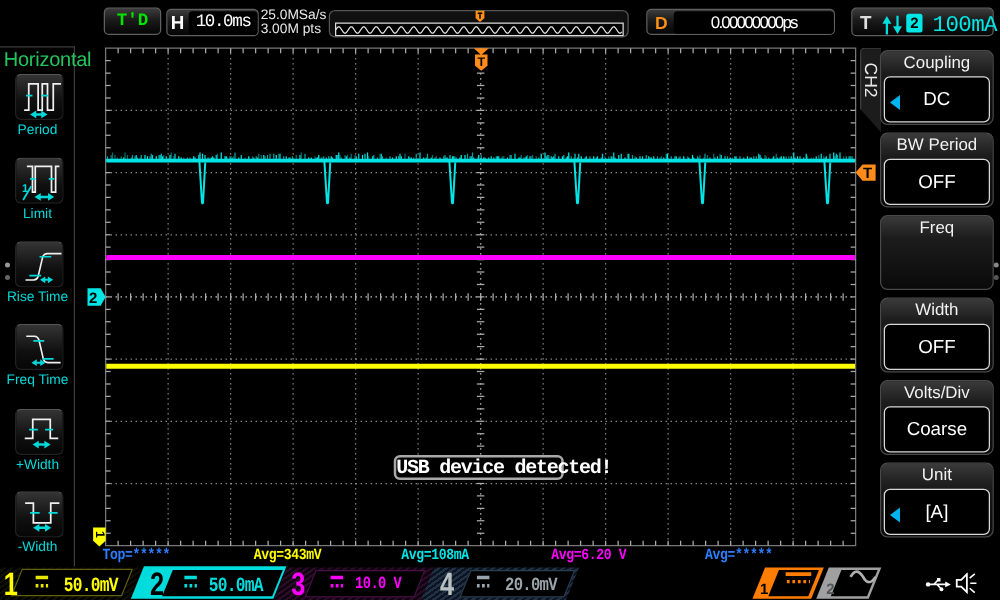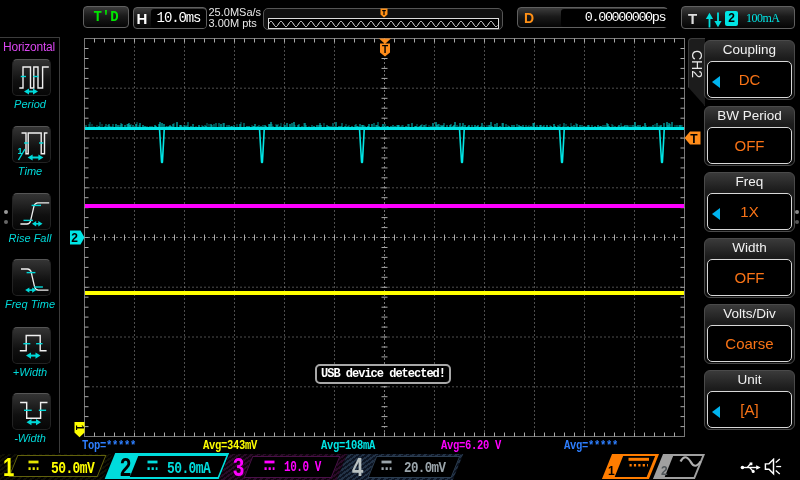--- a/index.html
+++ b/index.html
@@ -21,60 +21,60 @@
   line-height:19px; font-family:"Liberation Mono",monospace; letter-spacing:-1.1px; }
 #sarate { left:208.5px; top:7px; color:#e8e8e8; font-size:11px; line-height:10.5px; }
 #strip { left:263px; top:8px; width:240px; height:22px; border:1px solid #555;
   border-radius:5px; background:#101010; }
 #stripinner { position:absolute; left:267.5px; top:18px; width:231px; height:11px;
   border:1px solid #ddd; background:#000; }
 #dbox { left:517px; top:7px; width:151px; height:21px; }
 #dbox b { position:absolute; left:6px; top:2px; color:#ff9016; font-size:14px; }
 #dbox .inner { position:absolute; left:21px; top:1px; width:128px; height:18px;
   background:#000; border-radius:3px; color:#fff; font-size:13.5px; text-align:center;
-  line-height:18px; font-family:Liberation Mono, monospace; letter-spacing:-1.4px;margin-left:22px; }
+  line-height:18px; font-family:Liberation Sans, sans-serif; letter-spacing:-1.4px; }
 #tbox { left:681px; top:6px; width:114px; height:23px; }
 #tbox .t { position:absolute; left:6px; top:3px; color:#dedede; font-size:15px; font-weight:bold; }
 #tbox .ar { position:absolute; left:23px; top:5px; width:18px; height:16px; }
 #tbox .n2 { position:absolute; left:43px; top:3.5px; width:13px; height:15px; background:#00e6e6;
   border-radius:2px; color:#000; font-size:12px; font-weight:bold; text-align:center; line-height:15px; }
-#tbox .v { position:absolute; left:64px; top:4px; color:#00e6e6; font-size:12px;
-  font-family:Liberation Serif, serif; letter-spacing:-0.5px; }
+#tbox .v { position:absolute; left:64px; top:4px; color:#00e6e6; font-size:18px;
+  font-family:Liberation Mono, monospace; letter-spacing:-0.5px; }
 
 
 #lside { left:0; top:37px; width:60px; height:416px; border-top:1px solid #3c3c3c;
   border-right:1px solid #3c3c3c; background:#000; }
-#ltitle { left:3px; top:39.5px; color:#d946ef; font-size:12px; letter-spacing:-0.2px;text-align:right; }
+#ltitle { left:3px; top:39.5px; color:#22c55e; font-size:16px; letter-spacing:-0.2px;text-align:right; }
 .lbtn { position:absolute; left:12px; width:39px; height:37px; border-radius:5px;
   background:linear-gradient(#343434,#101010 60%,#060606); border:1px solid #222;
   border-top-color:#555; }
 .lbtn svg { position:absolute; left:0px; top:0px; }
-.llab { position:absolute; left:0; width:60px; text-align:center; color:#00d9d9; font-size:11px;font-style:italic; }
+.llab { position:absolute; left:0; width:60px; text-align:center; color:#00d9d9; font-size:11px; }
 
 
 #ch2tab { left:688px; top:38px; width:17px; height:68px; background:#1c1c1c;
   border:1px solid #3c3c3c; border-right:none; border-radius:4px 0 0 0;
   clip-path:polygon(0 0,100% 0,100% 100%,0 72%); }
 #ch2txt { left:704.5px; top:50px; color:#e8e8e8; font-size:14px;
   transform:rotate(90deg); transform-origin:0 0; white-space:nowrap; }
 .ritem { position:absolute; left:704px; width:91px; height:60px; border:1px solid #4a4a4a;
   border-radius:6px; background:linear-gradient(#3a3a3a,#1c1c1c 30%,#0a0a0a); }
 .rlab { position:absolute; left:0; top:1px; width:100%; text-align:center; color:#f2f2f2;
   font-size:13.5px; }
 .rval { position:absolute; left:2px; top:19.5px; width:85px; height:37px; background:#000;
   border:1px solid #d8d8d8; border-radius:5px; }
-.rval span { position:absolute; width:100%; text-align:center; top:9px; color:#f97316; font-size:15px; }
+.rval span { position:absolute; width:100%; text-align:center; top:9px; color:#ffffff; font-size:15px; }
 .tri { position:absolute; left:4px; top:14px; width:0; height:0;
   border-top:6px solid transparent; border-bottom:6px solid transparent;
   border-right:8px solid #00b4f0; }
 
 
 #usbmsg { left:315px; top:363.5px; width:136px; height:20px; background:#000;
   border:2px solid #a8a8a8; border-radius:5px; color:#fff; white-space:nowrap;
-  font-family:"Liberation Mono",monospace; font-size:12px; font-weight:bold;
+  font-family:"Liberation Mono",monospace; font-size:16px; font-weight:bold;
   text-align:center; line-height:16px; letter-spacing:-1px; }
 
 
 .meas { position:absolute; top:438px; font-family:"Liberation Mono",monospace;
   font-size:10.5px; font-weight:bold; letter-spacing:-0.3px; transform:scaleY(1.18);
   transform-origin:top left; }
 
 
 .para { position:absolute; transform:skewX(-22deg); }
 .chnum { position:absolute; top:453.5px; font-size:26px; font-weight:bold; line-height:26px; transform:scaleX(0.78); transform-origin:left top; }
@@ -794,32 +794,32 @@
 <path d="M8.5,6 H13 V26.7 H15.2 V6 H28.2 V26.7 H31.5 V6 H34.5" fill="none" stroke="#f0f0f0" stroke-width="1.4"></path>
 <line x1="11" y1="16" x2="15.4" y2="16" stroke="#00d9d9" stroke-width="1.4"></line>
 <line x1="26" y1="16" x2="30.4" y2="16" stroke="#00d9d9" stroke-width="1.4"></line>
 <text x="4.5" y="26.5" font-family="Liberation Sans" font-size="9" font-weight="bold" fill="#00d9d9">1</text>
 <line x1="5.5" y1="33" x2="12" y2="22" stroke="#00d9d9" stroke-width="1.4"></line>
 <line x1="17.5" y1="30.5" x2="27.5" y2="30.5" stroke="#00d9d9" stroke-width="2"></line>
 <polygon points="14.6,30.5 19.6,27.4 19.6,33.6" fill="#00d9d9"></polygon>
 <polygon points="30.4,30.5 25.4,27.4 25.4,33.6" fill="#00d9d9"></polygon>
 </svg>
     </div>
-<div class="llab" style="top:165px">Time</div>
+<div class="llab" style="top:165px">Limit</div>
 <div class="lbtn" style="top:193px">
       <svg width="39" height="37" viewBox="0 0 39 37">
 <path d="M7.4,30 h6.5 q2.8,-0.2 3.6,-2.8 l3.6,-15.5 q0.8,-2.6 3.6,-2.8 h11.5" fill="none" stroke="#f0f0f0" stroke-width="1.3"></path>
 <line x1="10.5" y1="26.4" x2="19.9" y2="26.4" stroke="#00d9d9" stroke-width="1.4"></line>
 <line x1="18.6" y1="11.4" x2="28" y2="11.4" stroke="#00d9d9" stroke-width="1.4"></line>
 <line x1="21.5" y1="29.8" x2="27" y2="29.8" stroke="#00d9d9" stroke-width="1.6"></line>
 <polygon points="19,29.8 23.2,27.1 23.2,32.5" fill="#00d9d9"></polygon>
 <polygon points="29.5,29.8 25.3,27.1 25.3,32.5" fill="#00d9d9"></polygon>
 </svg>
     </div>
-<div class="llab" style="top:232px">Rise Fall</div>
+<div class="llab" style="top:232px">Rise Time</div>
 <div class="lbtn" style="top:259px">
       <svg width="39" height="37" viewBox="0 0 39 37">
 <path d="M8,9 h6.5 q2.8,0.2 3.6,2.8 l3.6,15.5 q0.8,2.6 3.6,2.8 h10.2" fill="none" stroke="#f0f0f0" stroke-width="1.3"></path>
 <line x1="13.6" y1="12.6" x2="22.4" y2="12.6" stroke="#00d9d9" stroke-width="1.4"></line>
 <line x1="21.1" y1="27" x2="29.9" y2="27" stroke="#00d9d9" stroke-width="1.4"></line>
 <line x1="14.7" y1="30.1" x2="20.9" y2="30.1" stroke="#00d9d9" stroke-width="1.6"></line>
 <polygon points="12.2,30.1 16.4,27.4 16.4,32.8" fill="#00d9d9"></polygon>
 <polygon points="23.4,30.1 19.2,27.4 19.2,32.8" fill="#00d9d9"></polygon>
 </svg>
     </div>
@@ -859,24 +859,20 @@
       </div>
 </div>
 <div class="ritem" style="top:106px">
 <div class="rlab">BW Period</div>
 <div class="rval">
         <span>OFF</span>
       </div>
 </div>
 <div class="ritem" style="top:172px">
 <div class="rlab">Freq</div>
-<div class="rval">
-        <div class="tri"></div>
-        <span>1X</span>
-      </div>
 </div>
 <div class="ritem" style="top:238px">
 <div class="rlab">Width</div>
 <div class="rval">
         <span>OFF</span>
       </div>
 </div>
 <div class="ritem" style="top:370px">
 <div class="rlab">Unit</div>
 <div class="rval">

